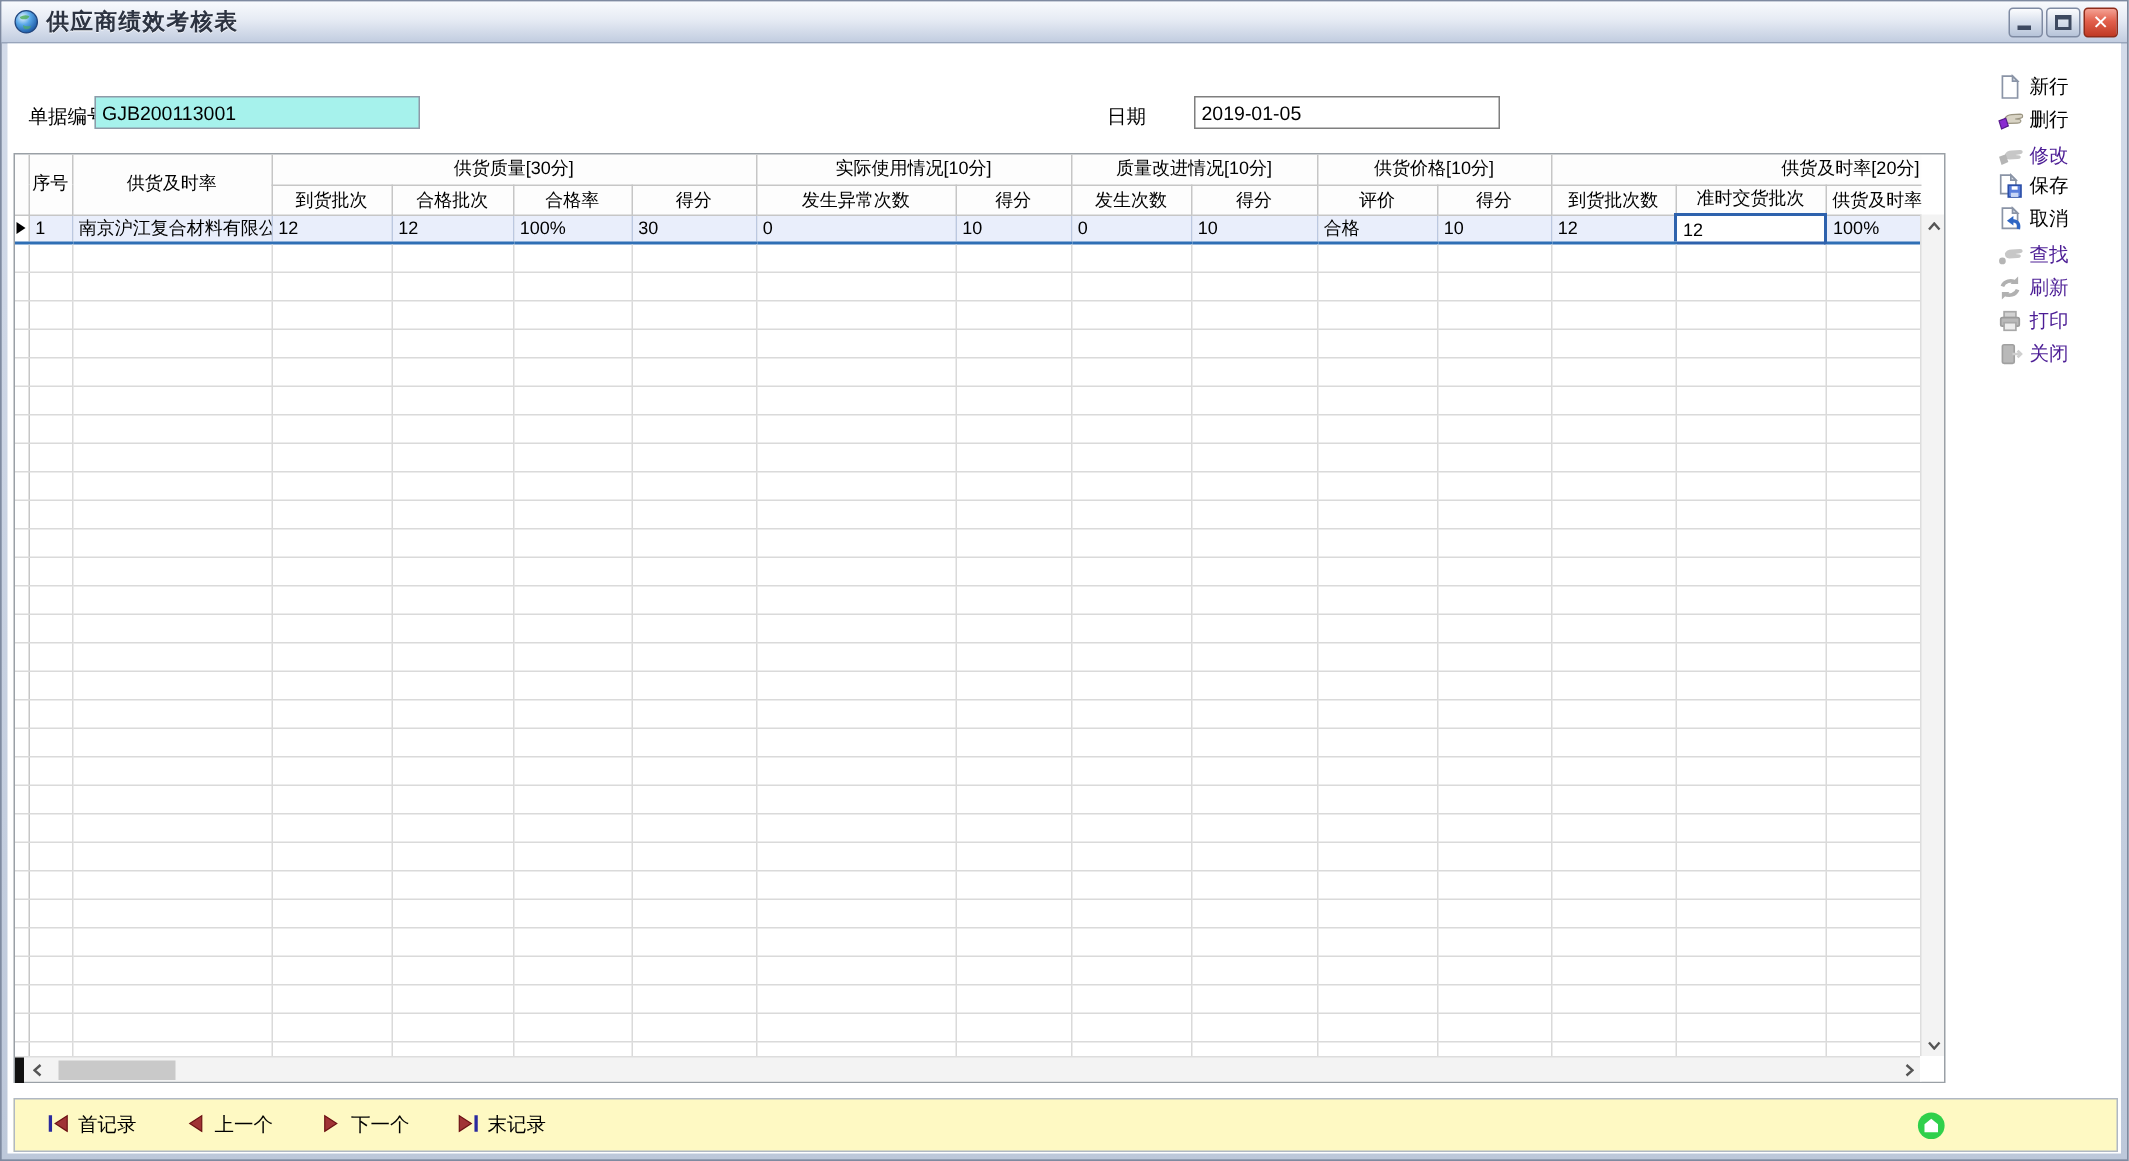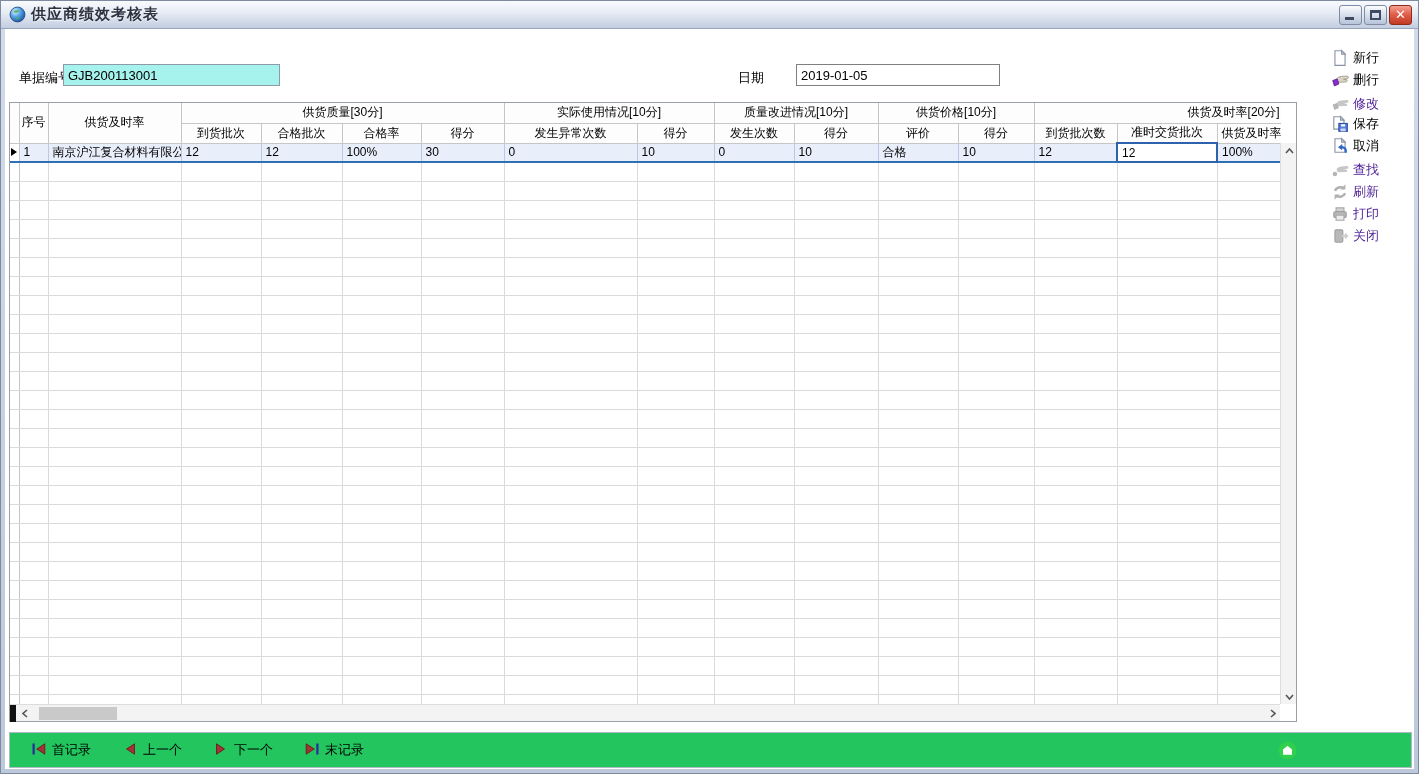--- a/index.html
+++ b/index.html
@@ -63,21 +63,21 @@
   .corner { position:absolute; right:0; bottom:0; width:16px; height:17px; background:#fff; }
 
   
   .toolbar { position:absolute; left:1326px; top:18px; width:82px; display:flex; flex-direction:column; }
   .tb-item { display:flex; align-items:center; gap:4px; height:22px; font-size:13px; color:#000; cursor:default; }
   .tb-item.disabled { color:#4c1d95;align-items:flex-end; }
   .tb-icon { width:18px; height:18px; flex:0 0 auto; }
 
   
   .bottom-panel { position:absolute; left:4px; top:703px; width:1403px; height:36px;
-    background:#22c55e; border:1px solid #b0b8c4; }
+    background:#fef9c3; border:1px solid #b0b8c4; }
   .record-nav { position:absolute; left:22px; top:0; height:100%; display:flex; align-items:center; gap:32px; }
   .nav-item { display:flex; align-items:center; gap:6px; font-size:13px; color:#000; cursor:default; }
   .status-wrap { position:absolute; left:1268px; top:8px; width:19px; height:19px; }
 </style>
 </head>
 <body>
 
 <div class="window">
 
   <div class="titlebar">

